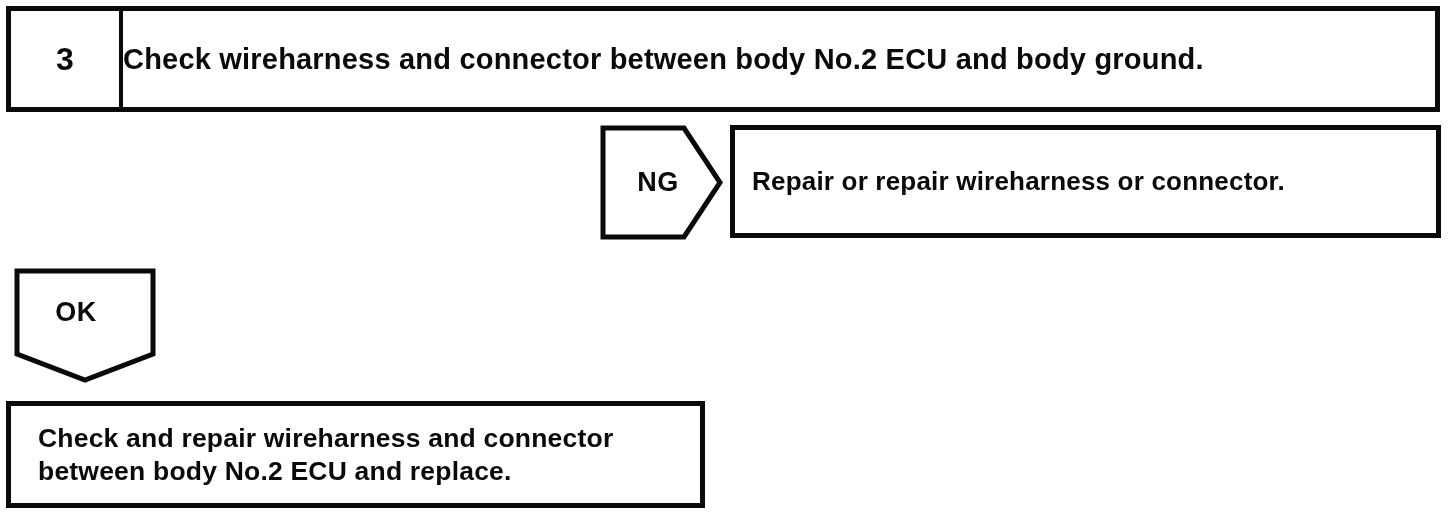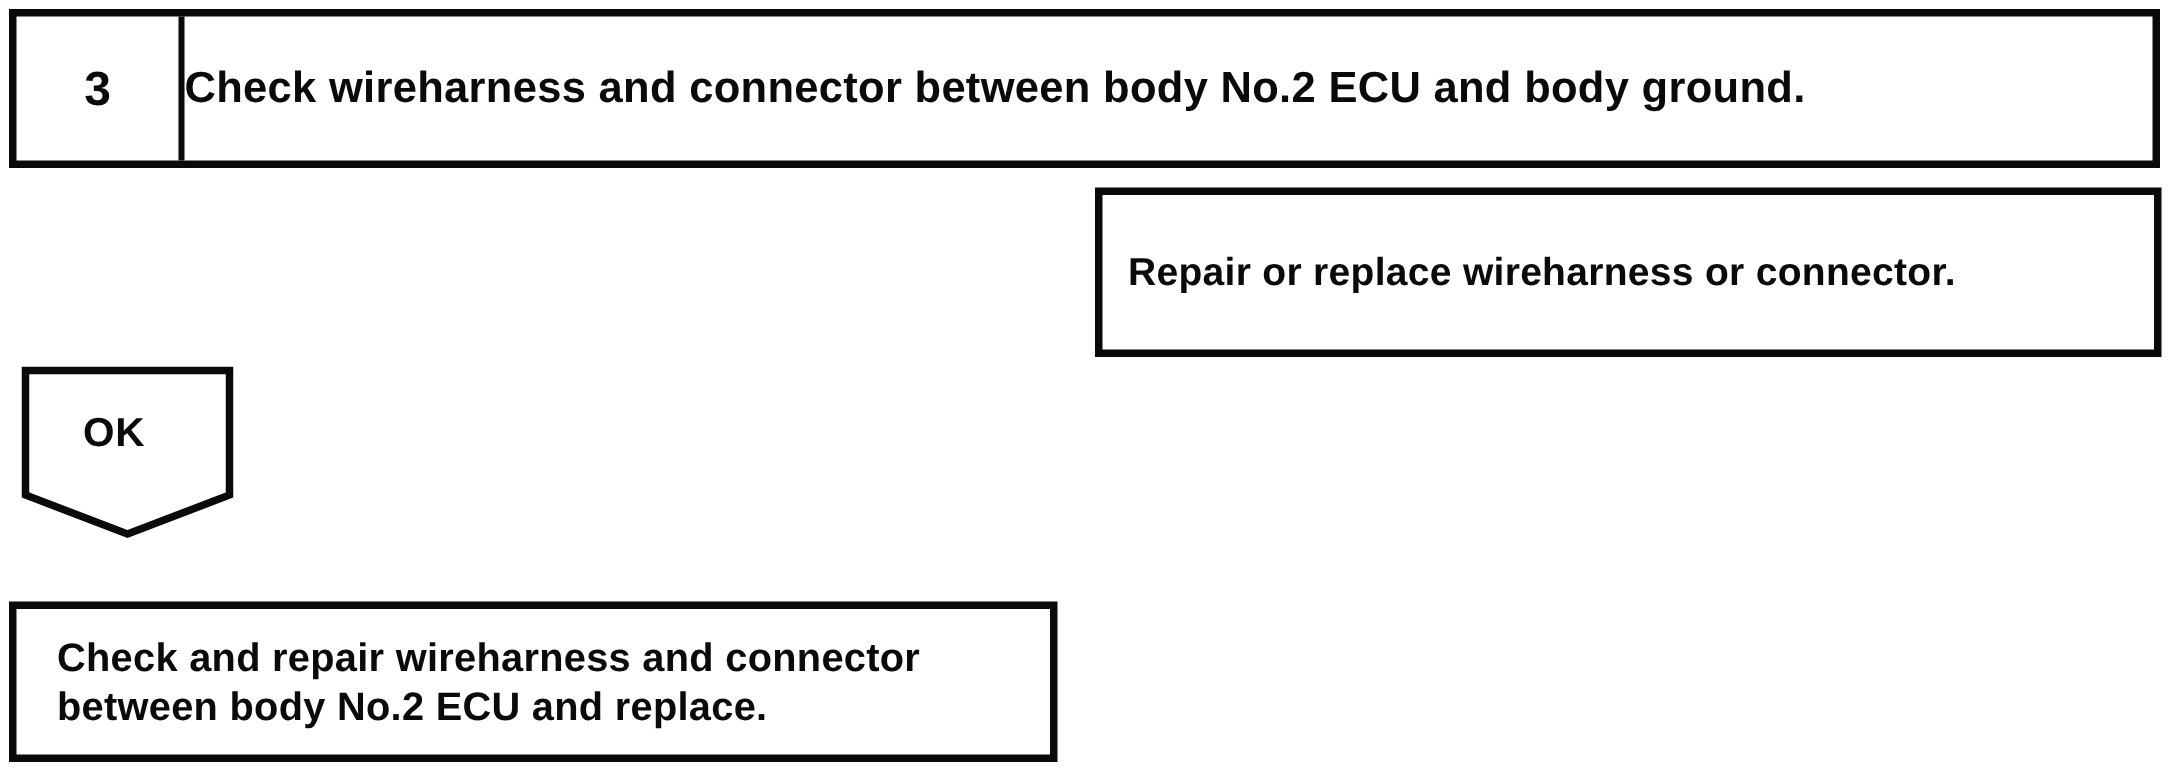--- a/index.html
+++ b/index.html
@@ -66,21 +66,21 @@
     width: 711px; height: 113px;
     display: flex; align-items: center;
     padding-left: 17px;
     font-size: 26px;
     letter-spacing: 0.2px;
     white-space: nowrap;
   }
 
   
   .ok-connector {
-    left: 5px; top: 244px;
+    left: 5px; top: 268px;
     width: 160px; height: 116px;
   }
   .ok-label {
     position: absolute;
     left: 0; top: 0; width: 142px; height: 88px;
     display: flex; align-items: center; justify-content: center;
     font-size: 27px;
     letter-spacing: 0.5px;
   }
 
@@ -99,23 +99,29 @@
 </head>
 <body>
 
 <div class="canvas">
 
   <div class="abs box step-box">
     <div class="step-num">3</div>
     <div class="step-text">Check wireharness and connector between body No.2 ECU and body ground.</div>
   </div>
 
+  <div class="abs ng-connector">
+    <svg viewBox="0 0 124 115" aria-hidden="true">
+      <polygon class="connector-shape" points="3,3 84,3 120,57.5 84,112 3,112"></polygon>
+    </svg>
+    <span class="ng-label">NG</span>
+  </div>
 
   <div class="abs box repair-box">
-    <span>Repair or replace wireharness or connector.</span>
+    <span>Repair or repair wireharness or connector.</span>
   </div>
 
   <div class="abs ok-connector">
     <svg viewBox="0 0 142 116" aria-hidden="true">
       <polygon class="connector-shape" points="3,3 139,3 139,86 71,112 3,86"></polygon>
     </svg>
     <span class="ok-label">OK</span>
   </div>
 
   <div class="abs box result-box">

